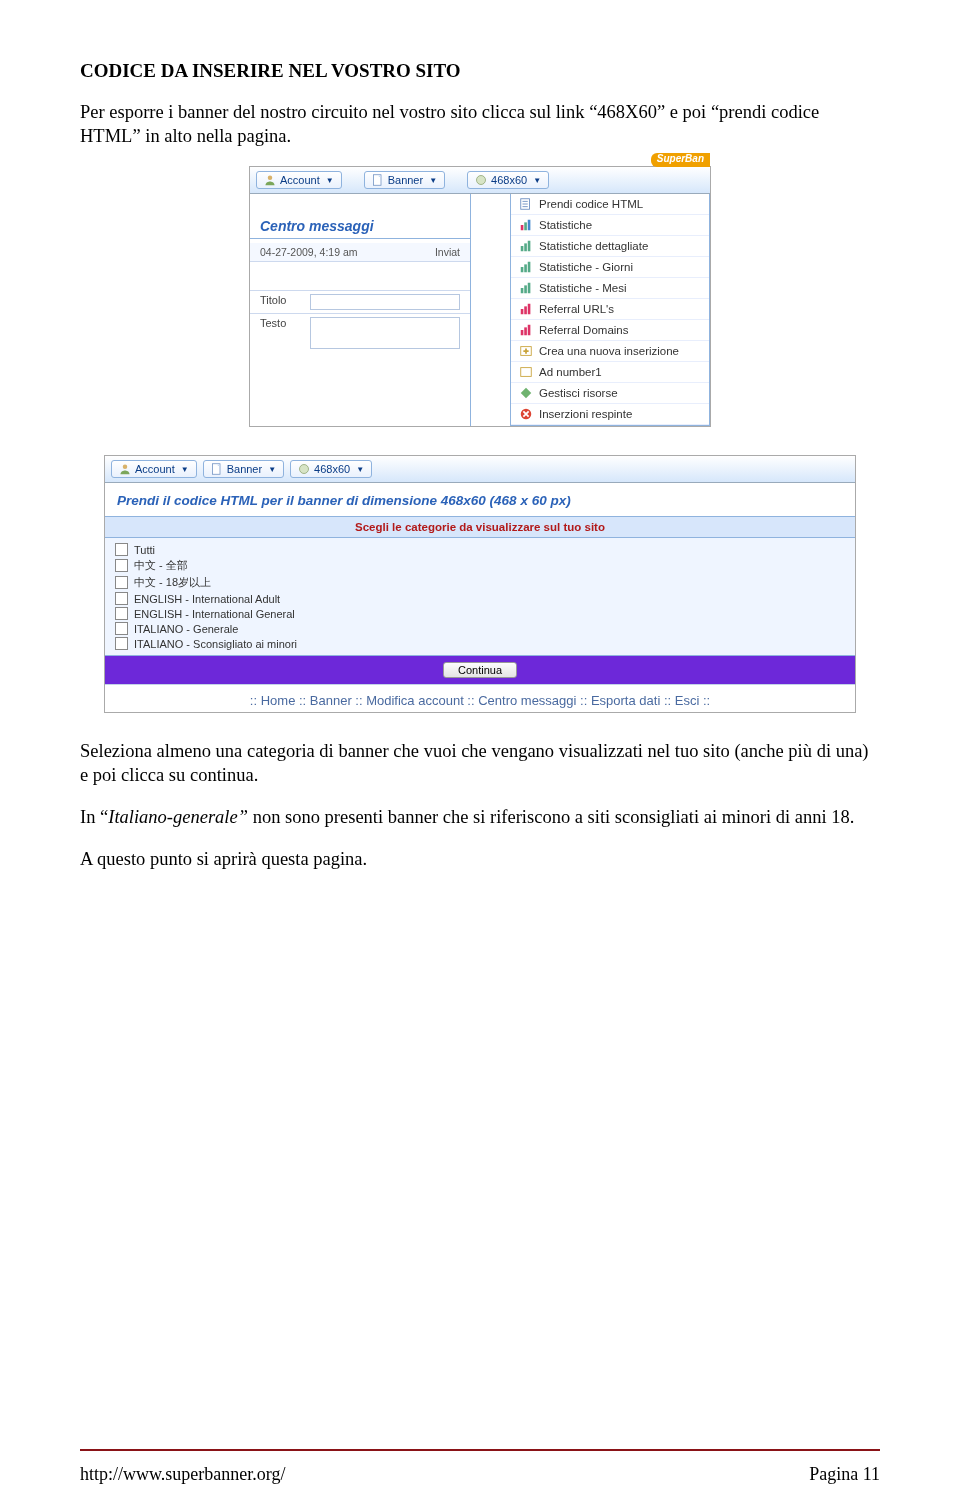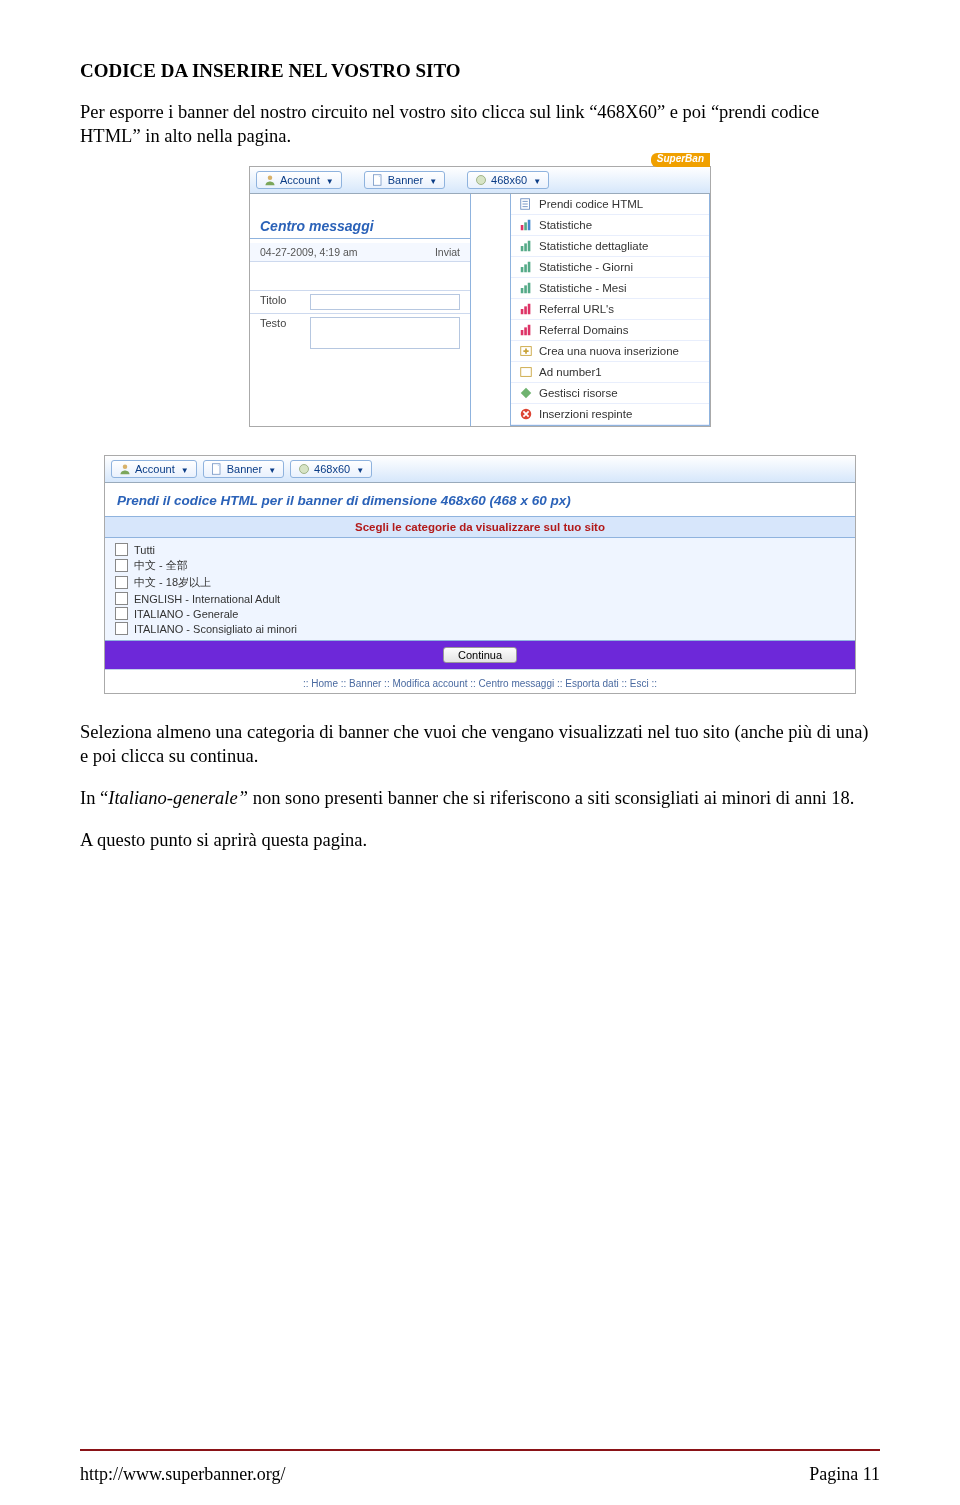--- a/index.html
+++ b/index.html
@@ -51,21 +51,21 @@
     background:#f0a000;
     color:#fff;
     font-style:italic;
     font-weight:bold;
     font-size:10px;
     padding:0 6px;
     border-radius:6px 0 0 6px;
   }
   .tb-btn {
     display:inline-flex;
-    align-items:flex-end;
+    align-items:center;
     gap:4px;
     background: linear-gradient(#fff,#e9f1fd);
     border:1px solid #8fb3de;
     border-radius:3px;
     padding:2px 7px;
     color:#0a3c86;
     font-size:11px;
   }
   .tb-ico { width:12px;height:12px;display:inline-block; }
   .arrow { font-size:8px;color:#0a3c86;margin-left:2px; }
@@ -130,21 +130,21 @@
     border-bottom:1px solid #8fb3de;
     background:#eff5ff;
     padding:4px 10px;
   }
   .cat-item{display:flex;align-items:center;gap:6px;padding:1px 0;font-size:11px;color:#333;}
   .cb{width:11px;height:11px;border:1px solid #888;background:#fff;display:inline-block;}
   .cont-row{text-align:center;padding:6px;background:#6d28d9;border-bottom:1px solid #c3d2e8;}
   .cont-btn{display:inline-block;border:1px solid #999;border-radius:3px;background:linear-gradient(#fdfdfd,#e4e4e4);padding:1px 14px;font-size:11px;}
   .foot-links{
     text-align:center;
-    font-size:10px;
+    font-size:13px;
     color:#4a6aa0;
     padding:8px 0 4px 0;
     background:#fff;
   }
   
   .ital { font-style: italic; }
   
   .foot-sep{
     position:absolute;
     bottom:46px;
@@ -354,20 +354,24 @@
         <div class="cat-item">
           <span class="cb"></span>
           <span>中文 - 18岁以上</span>
         </div>
         <div class="cat-item">
           <span class="cb"></span>
           <span>ENGLISH - International Adult</span>
         </div>
         <div class="cat-item">
           <span class="cb"></span>
+          <span>ENGLISH - International General</span>
+        </div>
+        <div class="cat-item">
+          <span class="cb"></span>
           <span>ITALIANO - Generale</span>
         </div>
         <div class="cat-item">
           <span class="cb"></span>
           <span>ITALIANO - Sconsigliato ai minori</span>
         </div>
       </div>
     <div class="cont-row">
       <span class="cont-btn">Continua</span>
     </div>

